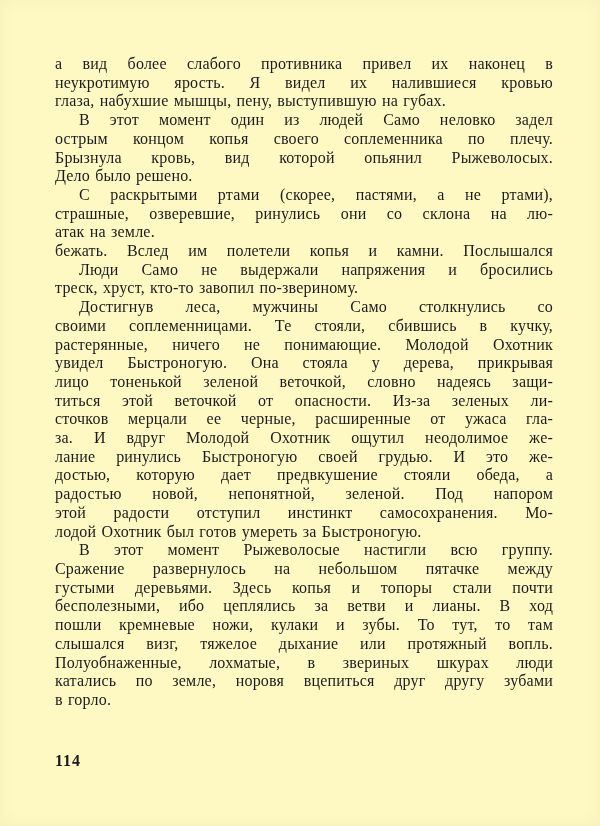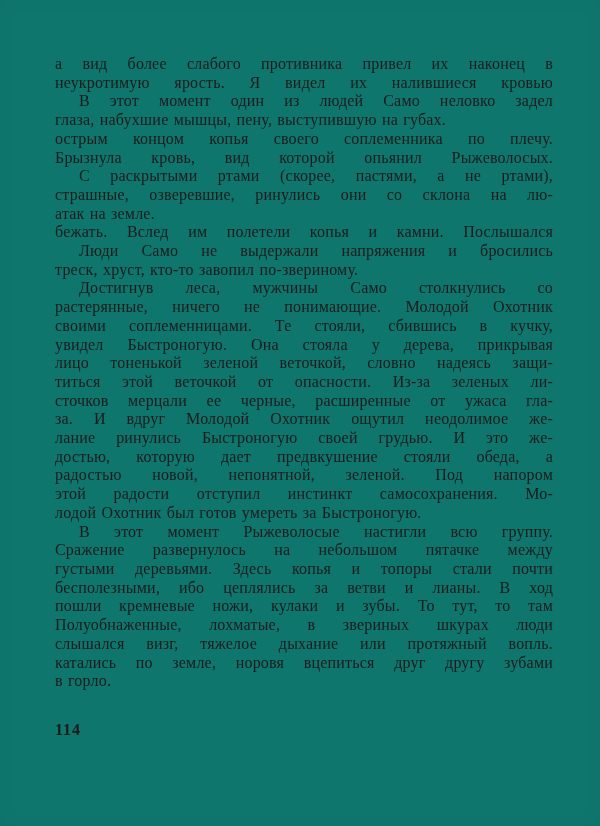--- a/index.html
+++ b/index.html
@@ -4,21 +4,21 @@
 <style>
   html, body {
     margin: 0;
     padding: 0;
     background: #ffffff;
   }
   .page {
     position: relative;
     width: 600px;
     height: 826px;
-    background: #0f766e;
+    background: #fef9c3;
     box-shadow: inset 0 0 18px rgba(0,0,0,0.04);
     overflow: hidden;
     font-family: "Liberation Serif", "DejaVu Serif", serif;
     color: #1b1b1b;
   }
   .text-block {
     position: absolute;
     left: 55px;
     top: 55px;
     width: 498px;
@@ -34,61 +34,62 @@
   }
   .line.last {
     text-align-last: left;
   }
   .line.indent {
     text-indent: 24px;
   }
   .page-number {
     position: absolute;
     left: 55px;
-    top: 721px;
+    top: 752px;
     font-size: 16px;
     font-weight: 700;
     letter-spacing: 1px;
     color: #1b1b1b;
   }
 </style>
 </head>
 <body>
 
 <div class="page">
   <div class="text-block">
       <div class="line">а вид более слабого противника привел их наконец в</div>
       <div class="line">неукротимую ярость. Я видел их налившиеся кровью</div>
+      <div class="line last">глаза, набухшие мышцы, пену, выступившую на губах.</div>
       <div class="line indent">В этот момент один из людей Само неловко задел</div>
-      <div class="line last">глаза, набухшие мышцы, пену, выступившую на губах.</div>
       <div class="line">острым концом копья своего соплеменника по плечу.</div>
       <div class="line">Брызнула кровь, вид которой опьянил Рыжеволосых.</div>
+      <div class="line last">Дело было решено.</div>
       <div class="line indent">С раскрытыми ртами (скорее, пастями, а не ртами),</div>
       <div class="line">страшные, озверевшие, ринулись они со склона на лю-</div>
       <div class="line last">атак на земле.</div>
       <div class="line">бежать. Вслед им полетели копья и камни. Послышался</div>
       <div class="line indent">Люди Само не выдержали напряжения и бросились</div>
       <div class="line last">треск, хруст, кто-то завопил по-звериному.</div>
       <div class="line indent">Достигнув леса, мужчины Само столкнулись со</div>
+      <div class="line">своими соплеменницами. Те стояли, сбившись в кучку,</div>
       <div class="line">растерянные, ничего не понимающие. Молодой Охотник</div>
-      <div class="line">своими соплеменницами. Те стояли, сбившись в кучку,</div>
       <div class="line">увидел Быстроногую. Она стояла у дерева, прикрывая</div>
       <div class="line">лицо тоненькой зеленой веточкой, словно надеясь защи-</div>
       <div class="line">титься этой веточкой от опасности. Из-за зеленых ли-</div>
       <div class="line">сточков мерцали ее черные, расширенные от ужаса гла-</div>
       <div class="line">за. И вдруг Молодой Охотник ощутил неодолимое же-</div>
       <div class="line">лание ринулись Быстроногую своей грудью. И это же-</div>
       <div class="line">достью, которую дает предвкушение стояли обеда, а</div>
       <div class="line">радостью новой, непонятной, зеленой. Под напором</div>
       <div class="line">этой радости отступил инстинкт самосохранения. Мо-</div>
       <div class="line last">лодой Охотник был готов умереть за Быстроногую.</div>
       <div class="line indent">В этот момент Рыжеволосые настигли всю группу.</div>
       <div class="line">Сражение развернулось на небольшом пятачке между</div>
       <div class="line">густыми деревьями. Здесь копья и топоры стали почти</div>
       <div class="line">бесполезными, ибо цеплялись за ветви и лианы. В ход</div>
       <div class="line">пошли кремневые ножи, кулаки и зубы. То тут, то там</div>
+      <div class="line">слышался визг, тяжелое дыхание или протяжный вопль.</div>
       <div class="line">Полуобнаженные, лохматые, в звериных шкурах люди</div>
-      <div class="line">слышался визг, тяжелое дыхание или протяжный вопль.</div>
       <div class="line">катались по земле, норовя вцепиться друг другу зубами</div>
       <div class="line last">в горло.</div>
     </div>
   <div class="page-number">114</div>
 </div>
 
 </body></html>

